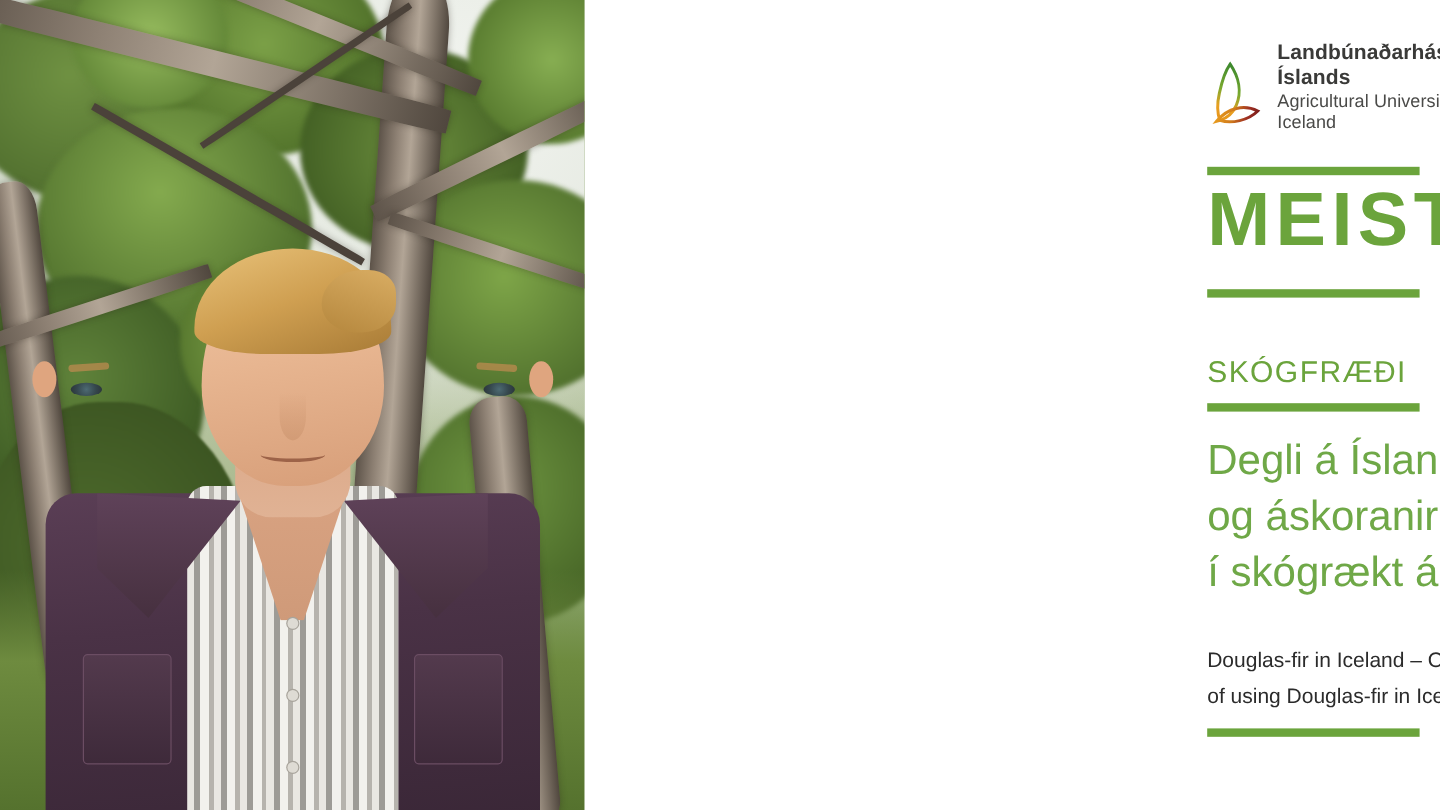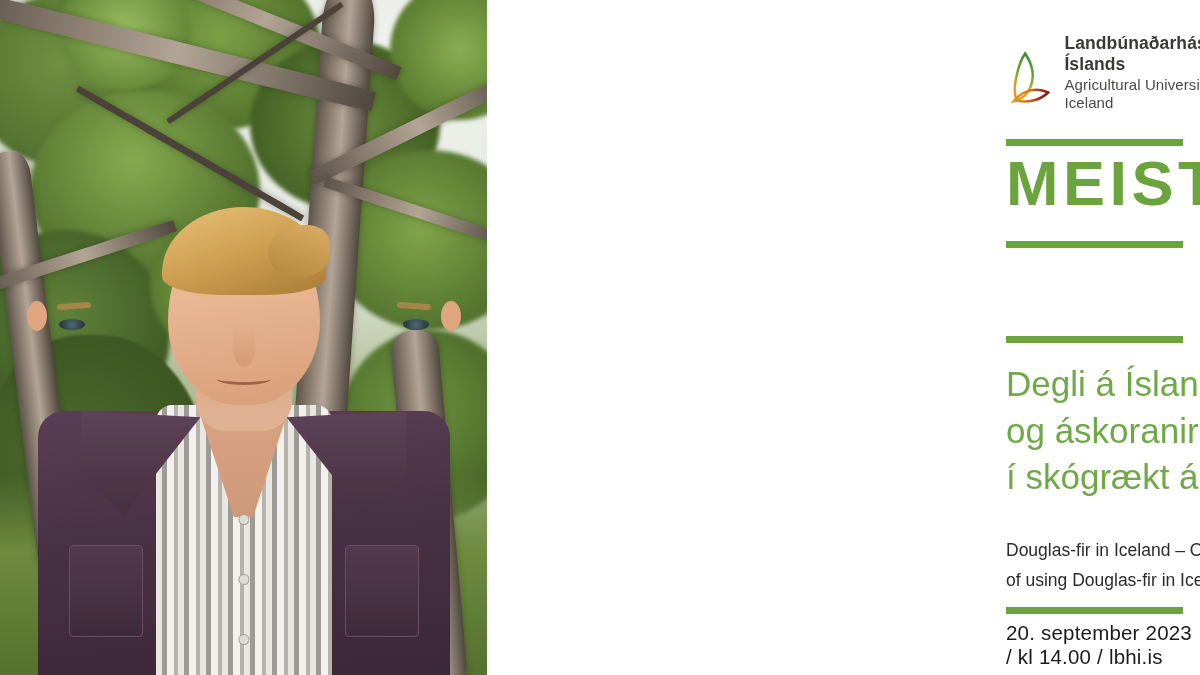--- a/index.html
+++ b/index.html
@@ -261,32 +261,32 @@
         <div class="l2">Agricultural University of Iceland</div>
       </div>
     </div>
 
     <hr class="rule blk" id="rule-top">
 
     <div class="blk" id="headline">MEISTARAVÖRN</div>
 
     <hr class="rule blk" id="rule-under-headline">
 
+    <div class="blk" id="department">SKÓGFRÆÐI</div>
 
     <hr class="rule blk" id="rule-under-dept">
 
     <div class="blk" id="title">
       <div>Degli á Íslandi - Möguleikar</div>
       <div>og áskoranir við ræktun deglis</div>
       <div>í skógrækt á Íslandi</div>
     </div>
 
     <div class="blk" id="subtitle">
       <div>Douglas-fir in Iceland – Opportunities and challenges</div>
       <div>of using Douglas-fir in Icelandic forestry</div>
     </div>
 
     <hr class="rule blk" id="rule-footer">
 
-    <div class="blk" id="footer">20. september 2023 / kl 14.00 / lbhi.is</div>
 
   </div>
 </div>
 
 </body></html>

